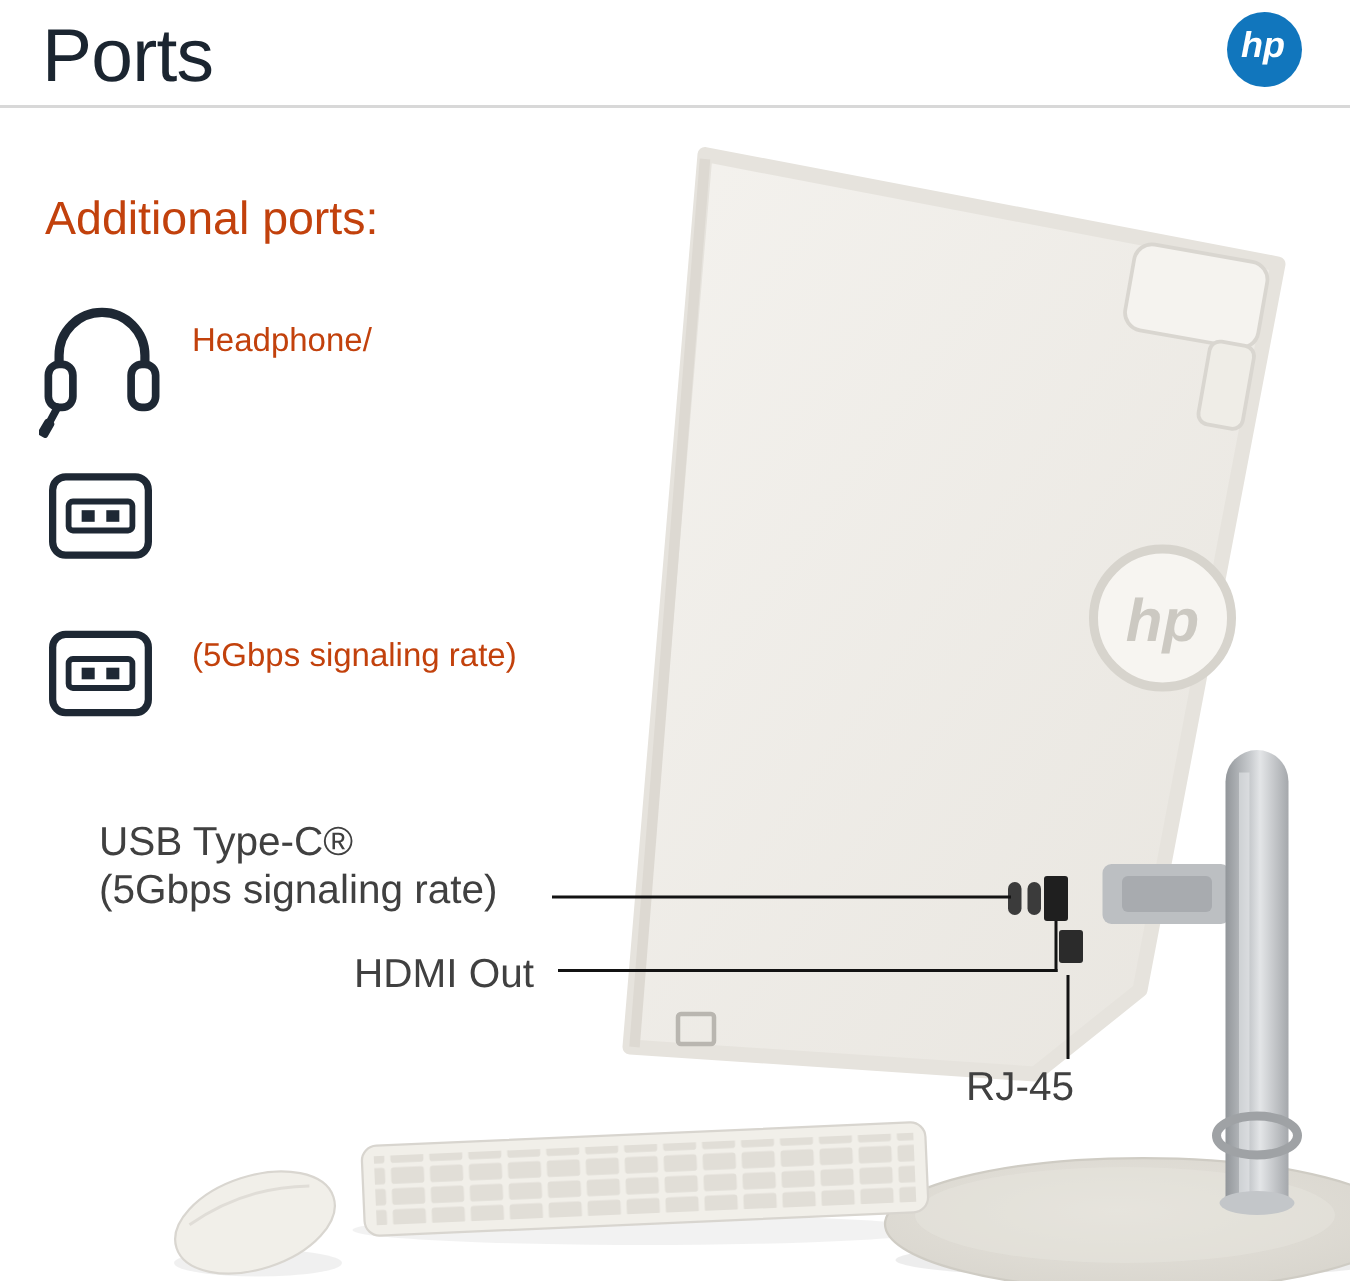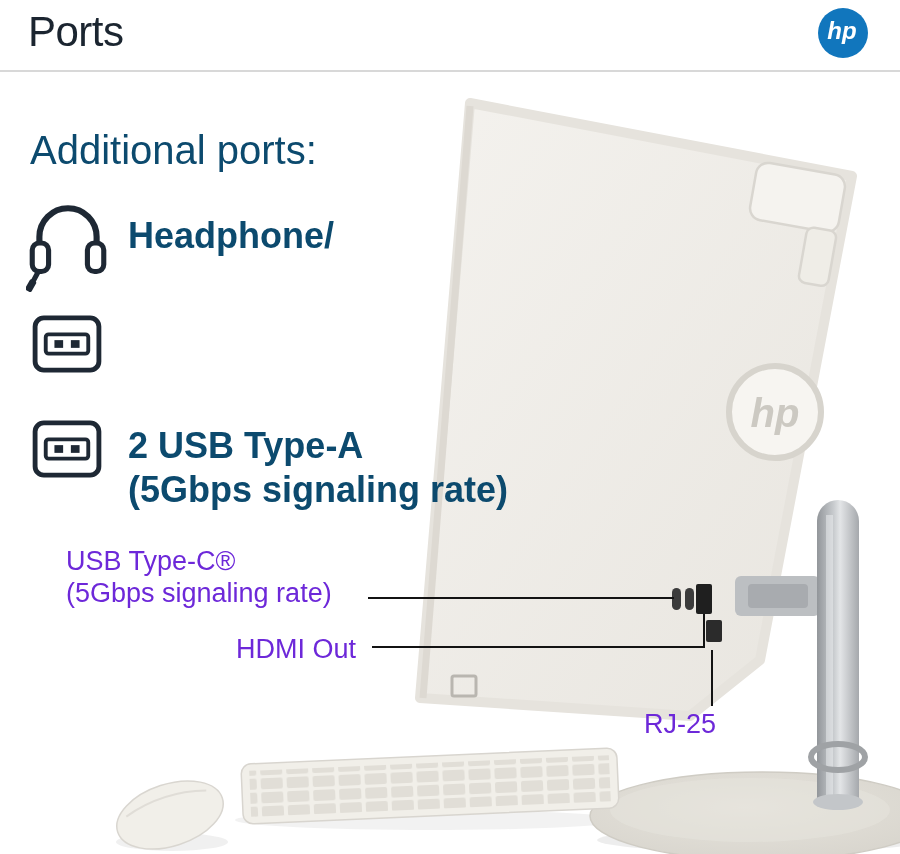--- a/index.html
+++ b/index.html
@@ -1,24 +1,24 @@
 <!DOCTYPE html>
 <html><head>
 <meta charset="utf-8">
 <style>
   html,body{margin:0;padding:0;background:#ffffff;}
   .stage{
     position:relative;width:900px;height:854px;background:#ffffff;overflow:hidden;
     font-family:"Liberation Sans", sans-serif;color:#1e2834;
   }
   .abs{position:absolute;}
-  .title{font-size:42px;font-weight:500;letter-spacing:-0.5px;color:#1b2530;}
-  .heading{font-size:40px;font-weight:500;color:#0c4a6e;}
-  .label{font-size:36px;line-height:1.22;font-weight:700;color:#0c4a6e;}
-  .callout{font-size:27px;line-height:1.2;font-weight:500;color:#6d28d9;white-space:nowrap;}
+  .title{font-size:50px;font-weight:500;letter-spacing:-0.5px;color:#1b2530;}
+  .heading{font-size:31px;font-weight:500;color:#c2410c;}
+  .label{font-size:22px;line-height:1.22;font-weight:400;color:#c2410c;}
+  .callout{font-size:27px;line-height:1.2;font-weight:500;color:#404040;white-space:nowrap;}
   .hp-logo{
     width:50px;height:50px;border-radius:50%;background:#1176bd;
     display:flex;align-items:center;justify-content:center;
   }
   .hp-logo span{
     color:#ffffff;font-size:24px;font-weight:bold;font-style:italic;
     transform:translate(-1px,-2px);
   }
   .divider{height:2px;background:#d8d8d8;width:900px;left:0;}
   .cline{background:#131313;}
@@ -134,30 +134,29 @@
 
   <div class="abs" style="left:32px;top:420px;">
     <svg width="70" height="58" viewBox="0 0 72 60">
       <rect x="3" y="3" width="66" height="54" rx="9" fill="none" stroke="#1e2834" stroke-width="5"></rect>
       <rect x="14" y="20" width="44" height="20" rx="3" fill="none" stroke="#1e2834" stroke-width="4"></rect>
       <rect x="23" y="26" width="9" height="8" fill="#1e2834"></rect>
       <rect x="40" y="26" width="9" height="8" fill="#1e2834"></rect>
     </svg>
   </div>
   <div class="abs label" style="left:128px;top:424px;">
-    <div>2 USB Type-A</div>
     <div>(5Gbps signaling rate)</div>
   </div>
 
   <div class="abs callout" style="left:66px;top:545px;">
     <div>USB Type-C®</div>
     <div>(5Gbps signaling rate)</div>
   </div>
   <div class="abs cline" style="left:368px;top:597px;width:306px;height:2px;"></div>
 
   <div class="abs callout" style="left:236px;top:633px;">HDMI Out</div>
   <div class="abs cline" style="left:372px;top:646px;width:333px;height:2px;"></div>
   <div class="abs cline" style="left:703px;top:614px;width:2px;height:34px;"></div>
 
-  <div class="abs callout" style="left:644px;top:708px;">RJ-25</div>
+  <div class="abs callout" style="left:644px;top:708px;">RJ-45</div>
   <div class="abs cline" style="left:711px;top:650px;width:2px;height:56px;"></div>
 
 </div>
 
 </body></html>

